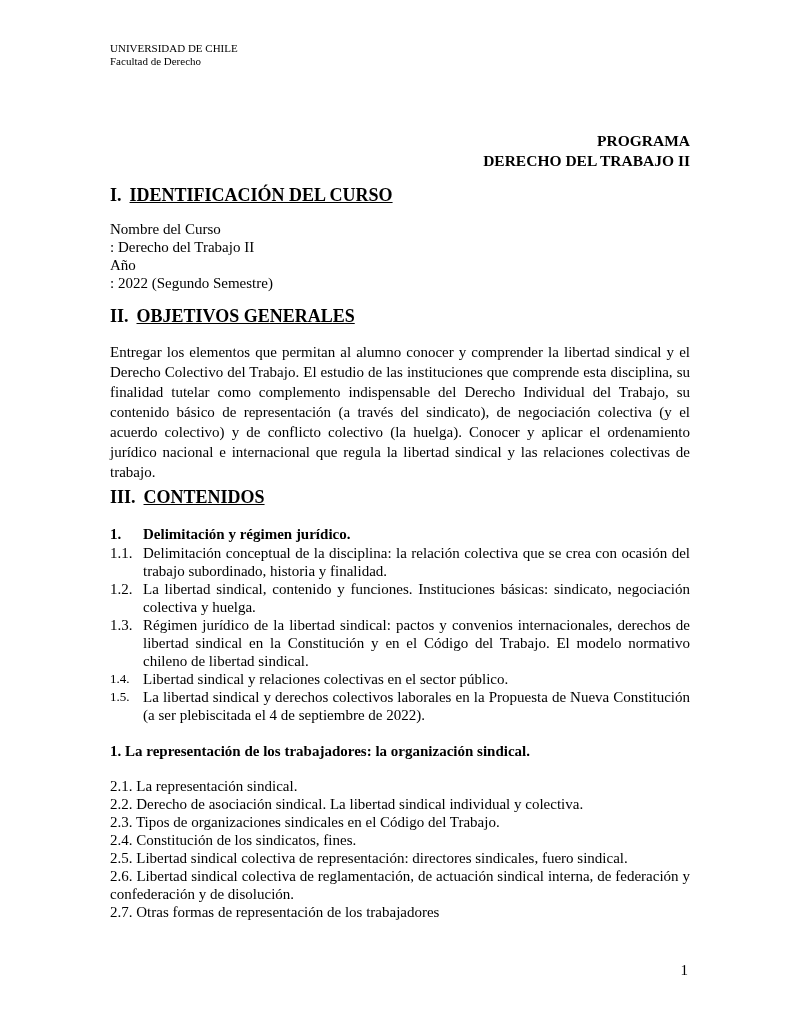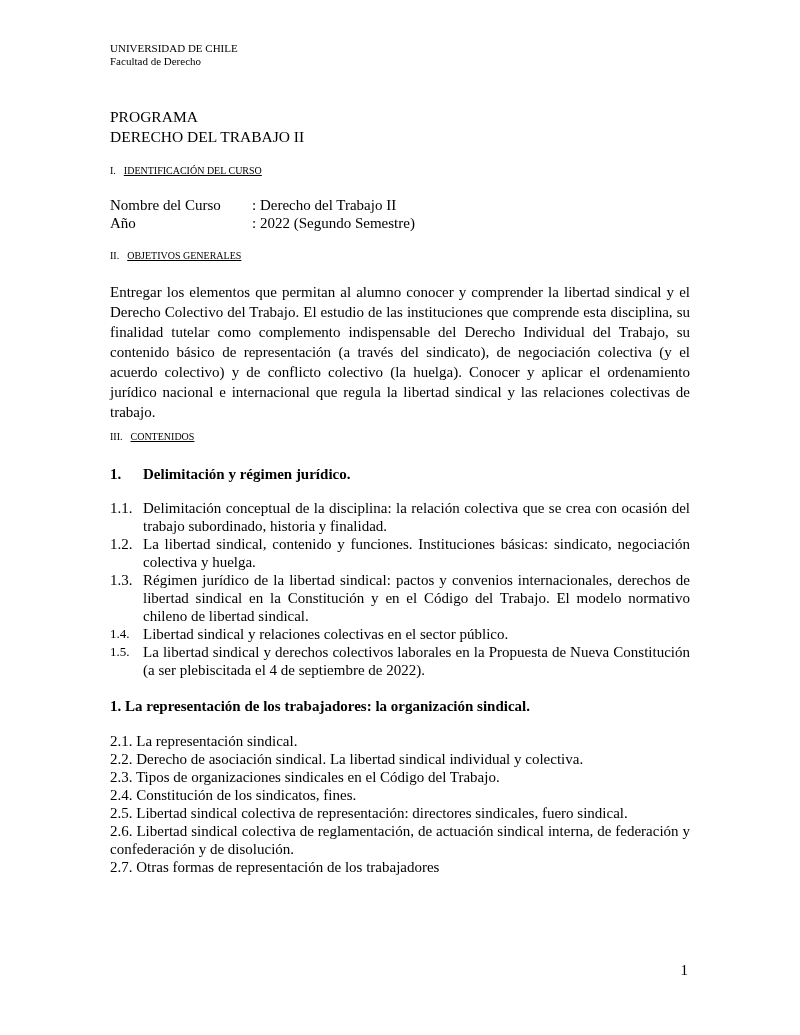--- a/index.html
+++ b/index.html
@@ -10,51 +10,51 @@
     background: #ffffff;
     position: relative;
     padding: 42px 110px 15px 110px;
     font-family: "Liberation Serif", "DejaVu Serif", serif;
     font-size: 15px;
     color: #000000;
     overflow: hidden;
   }
   .letterhead { font-size: 11px; line-height: 12.5px; }
   .doc-title {
-    margin-top: 40px;
-    text-align: left;
-    font-weight: normal;
+    margin-top: 64px;
+    text-align: right;
+    font-weight: bold;
     font-size: 15.5px;
     line-height: 20px;
   }
   .sec-heading {
     margin-top: 14px;
-    font-weight: normal;
-    font-size: 10px;
+    font-weight: bold;
+    font-size: 18px;
     line-height: 20px;
   }
   .sec-heading.tight { margin-top: 5px; }
   .sec-heading .hnum { padding-right: 8px; }
   .sec-heading .htext { text-decoration: underline; }
   .fields { margin-top: 15px; line-height: 18px; }
-  .field-row { display: flex; }
+  .field-row { display: flex; flex-direction: column; }
   .field-label { width: 142px; flex: none; }
   .para {
     margin-top: 16px;
     text-align: justify;
     line-height: 20px;
   }
   .unit-heading {
     margin-top: 17px;
     font-weight: bold;
     line-height: 20px;
   }
   .unit-heading.split { display: flex; }
   .unit-heading .unum { width: 33px; flex: none; }
-  .hlist { margin-top: 15px; line-height: 18px; }
+  .hlist { margin-top: 0; line-height: 18px; }
   .hitem { display: flex; }
   .hitem .inum { width: 33px; flex: none; }
   .hitem .itext { flex: 1; text-align: justify; }
   .hitem.small-num .inum { font-size: 13px; }
   .plist { margin-top: 16px; line-height: 18px; }
   .pitem { text-align: justify; }
   .page-number {
     position: absolute;
     right: 112px;
     top: 962px;

